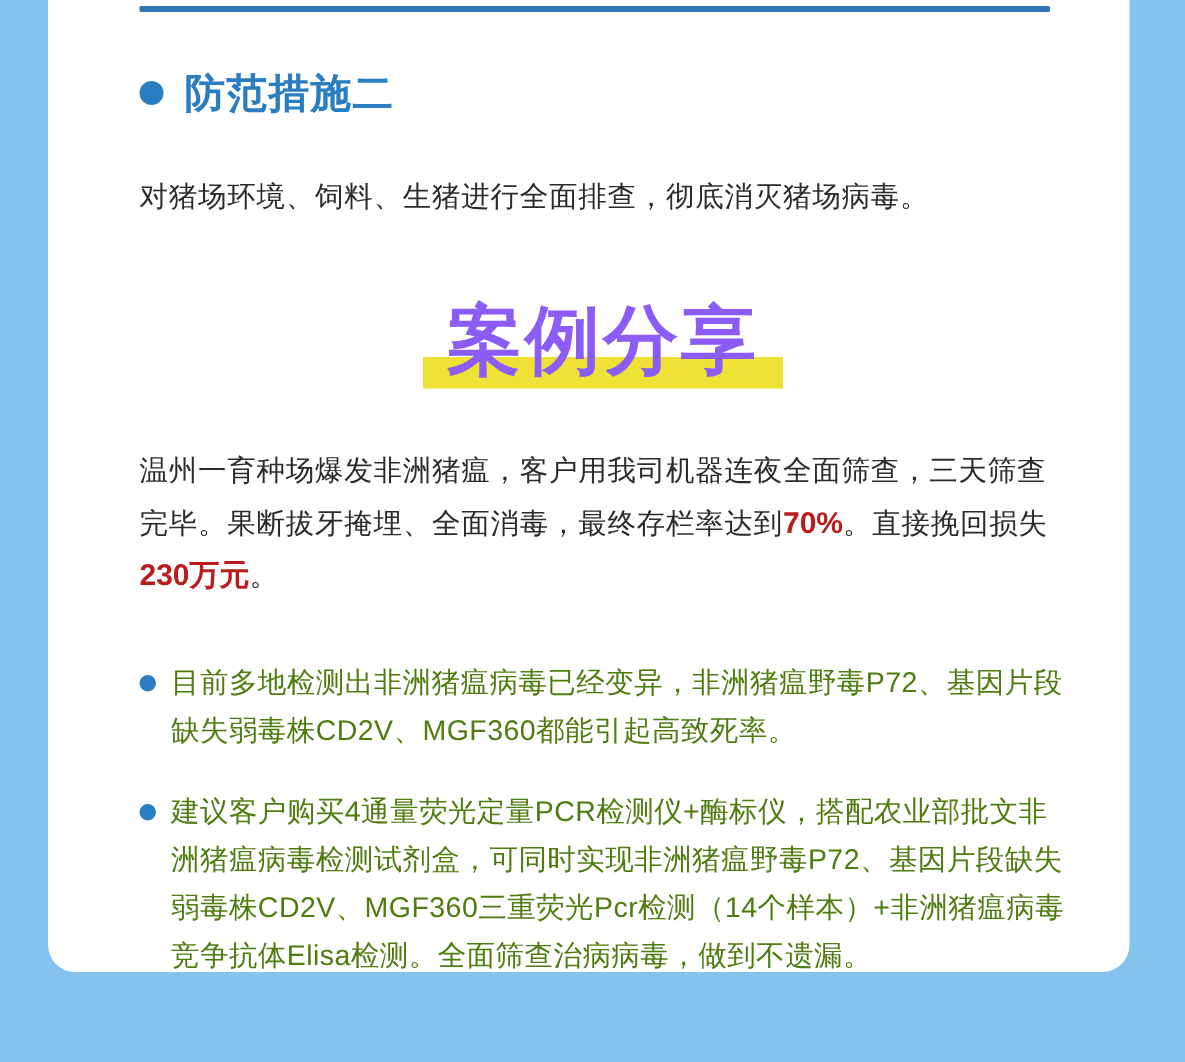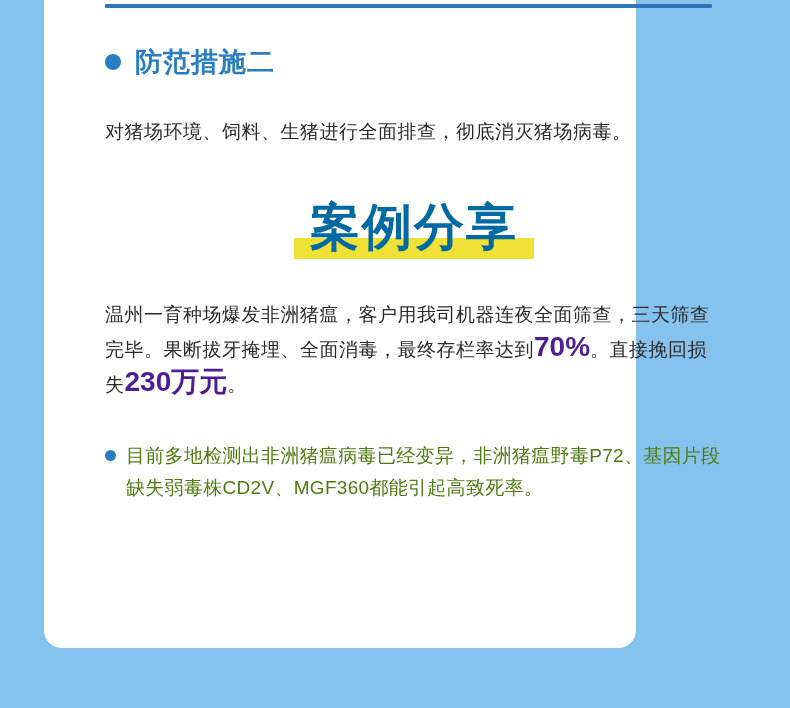--- a/index.html
+++ b/index.html
@@ -9,22 +9,22 @@
     background: #85C2EE;
     font-family: "Liberation Sans", "DejaVu Sans", sans-serif;
   }
   .page {
     position: relative;
     width: 790px; height: 708px;
     background: #85C2EE;
   }
   .card {
     position: absolute;
-    left: 44px; top: 0;
-    width: 592px; height: 648px;
+    left: 32px; top: 0;
+    width: 721px; height: 648px;
     background: #ffffff;
     border-radius: 0 0 18px 18px;
   }
   .top-line {
     position: absolute;
     left: 61px; top: 4px;
     width: 607px; height: 4px;
     background: #2E76B8;
     border-radius: 1px;
   }
@@ -61,21 +61,21 @@
   }
   .heading-wrap {
     margin-top: 52px;
     text-align: center;
   }
   .case-heading {
     position: relative;
     display: inline-block;
     font-size: 50px;
     font-weight: 700;
-    color: #0369a1;
+    color: #8b5cf6;
     letter-spacing: 2px;
     line-height: 1.1;
   }
   .case-heading .hl-bar {
     position: absolute;
     left: -16px; right: -16px;
     bottom: -4px;
     height: 21px;
     background: #F0E136;
     z-index: 0;
@@ -86,23 +86,23 @@
   }
   .story {
     margin-top: 42px;
     font-size: 19px;
     font-weight: 500;
     color: #2B2B2B;
     line-height: 35px;
     letter-spacing: 0.5px;
   }
   .stat {
-    font-size: 28px;
+    font-size: 20px;
     font-weight: 700;
-    color: #4c1d95;
+    color: #b91c1c;
     line-height: 1;
     letter-spacing: 0;
   }
   .bullet-list {
     margin-top: 38px;
     list-style: none;
   }
   .bullet-item {
     display: flex;
     align-items: flex-start;
@@ -147,17 +147,21 @@
         </span>
       </div>
 
       <div class="story"><span>温州一育种场爆发非洲猪瘟，客户用我司机器连夜全面筛查，三天筛查完毕。果断拔牙掩埋、全面消毒，最终存栏率达到</span><span class="stat">70%</span><span>。直接挽回损失</span><span class="stat">230万元</span><span>。</span></div>
 
       <ul class="bullet-list">
         <li class="bullet-item">
           <span class="bullet-dot"></span>
           <span class="bullet-text">目前多地检测出非洲猪瘟病毒已经变异，非洲猪瘟野毒P72、基因片段缺失弱毒株CD2V、MGF360都能引起高致死率。</span>
         </li>
+        <li class="bullet-item">
+          <span class="bullet-dot"></span>
+          <span class="bullet-text">建议客户购买4通量荧光定量PCR检测仪+酶标仪，搭配农业部批文非洲猪瘟病毒检测试剂盒，可同时实现非洲猪瘟野毒P72、基因片段缺失弱毒株CD2V、MGF360三重荧光Pcr检测（14个样本）+非洲猪瘟病毒竞争抗体Elisa检测。全面筛查治病病毒，做到不遗漏。</span>
+        </li>
       </ul>
 
     </div>
   </div>
 </div>
 
 </body></html>

